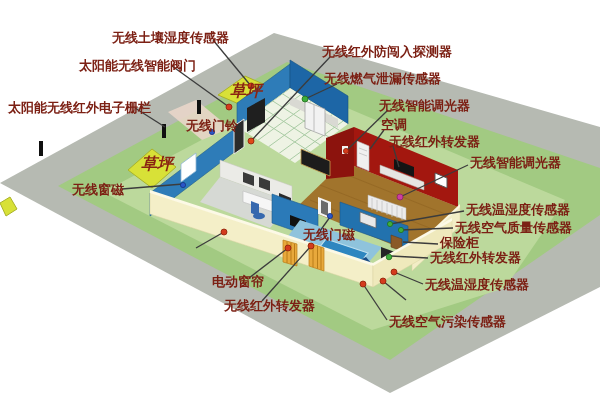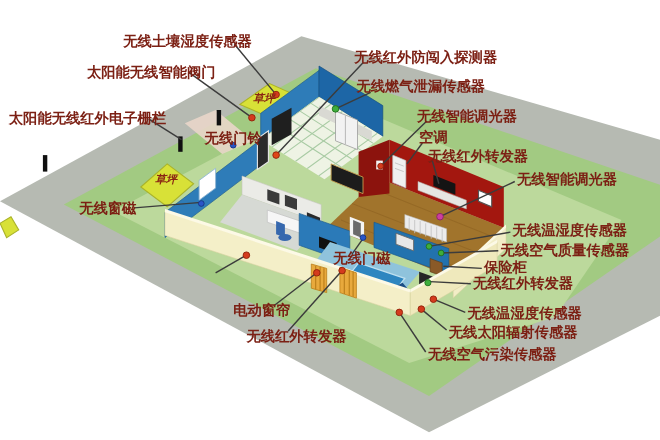--- a/index.html
+++ b/index.html
@@ -1,21 +1,21 @@
 <!DOCTYPE html>
 <html><head>
 <meta charset="utf-8">
 <style>
   html,body{margin:0;padding:0;background:#ffffff;}
   #stage{position:relative;width:600px;height:400px;background:#ffffff;overflow:hidden;
          font-family:"Liberation Sans","DejaVu Sans",sans-serif;}
   #scene{position:absolute;left:0;top:0;}
   .lbl{position:absolute;font-weight:bold;font-size:13px;line-height:11px;
        color:#7c2014;white-space:nowrap;letter-spacing:0px;z-index:5;}
-  .lbl.lawn{font-style:italic;font-size:10px;color:#8a2413;}
+  .lbl.lawn{font-style:italic;font-size:16px;color:#8a2413;}
 </style>
 </head>
 <body>
 
 <div id="stage">
 
 <svg id="scene" width="600" height="400" viewBox="0 0 600 400">
 
   <polygon points="274,33 600,127 600,287 390,393 0,183" fill="#b6bab2"></polygon>
   <polygon points="287,62 600,168 600,215 390,360 58,186" fill="#a2ca82"></polygon>
@@ -174,17 +174,16 @@
 <div class="lbl" style="left:322px;top:46px">无线红外防闯入探测器</div>
 <div class="lbl" style="left:379px;top:100px">无线智能调光器</div>
 <div class="lbl" style="left:381px;top:119px">空调</div>
 <div class="lbl" style="left:389px;top:136px">无线红外转发器</div>
 <div class="lbl" style="left:470px;top:157px">无线智能调光器</div>
 <div class="lbl" style="left:466px;top:204px">无线温湿度传感器</div>
 <div class="lbl" style="left:455px;top:222px">无线空气质量传感器</div>
 <div class="lbl" style="left:440px;top:237px">保险柜</div>
 <div class="lbl" style="left:430px;top:252px">无线红外转发器</div>
 <div class="lbl" style="left:425px;top:279px">无线温湿度传感器</div>
-<div class="lbl" style="left:408px;top:296px">无线太阳辐射传感器</div>
 <div class="lbl" style="left:389px;top:316px">无线空气污染传感器</div>
 <div class="lbl" style="left:303px;top:229px">无线门磁</div>
 
 </div>
 
 </body></html>

